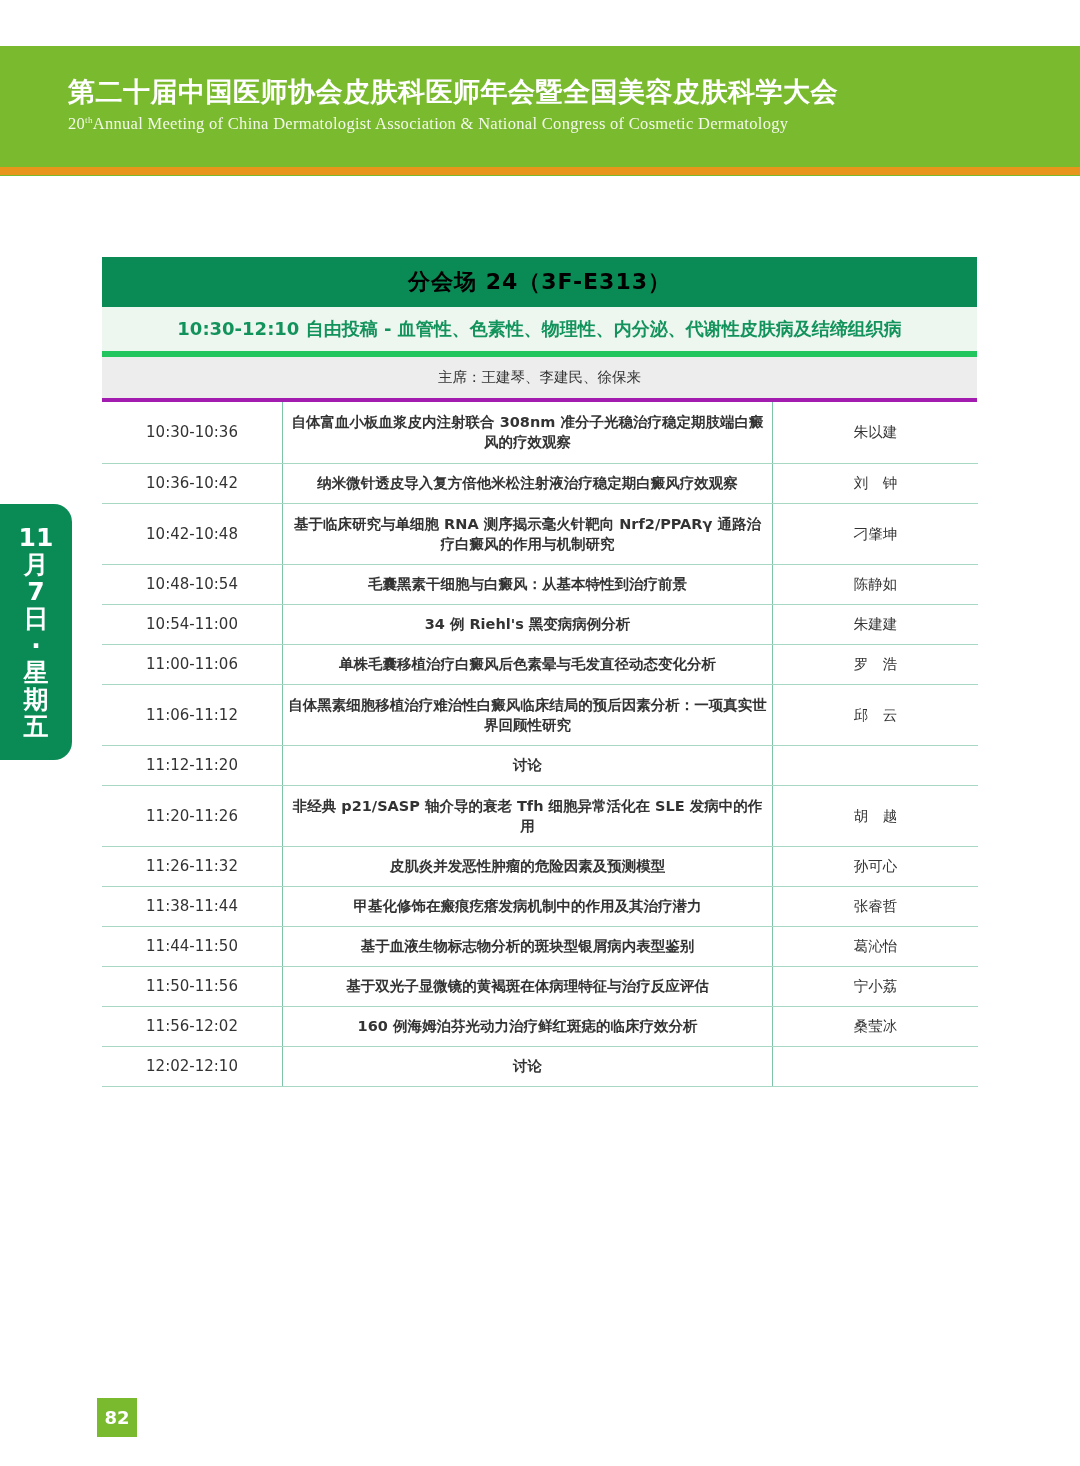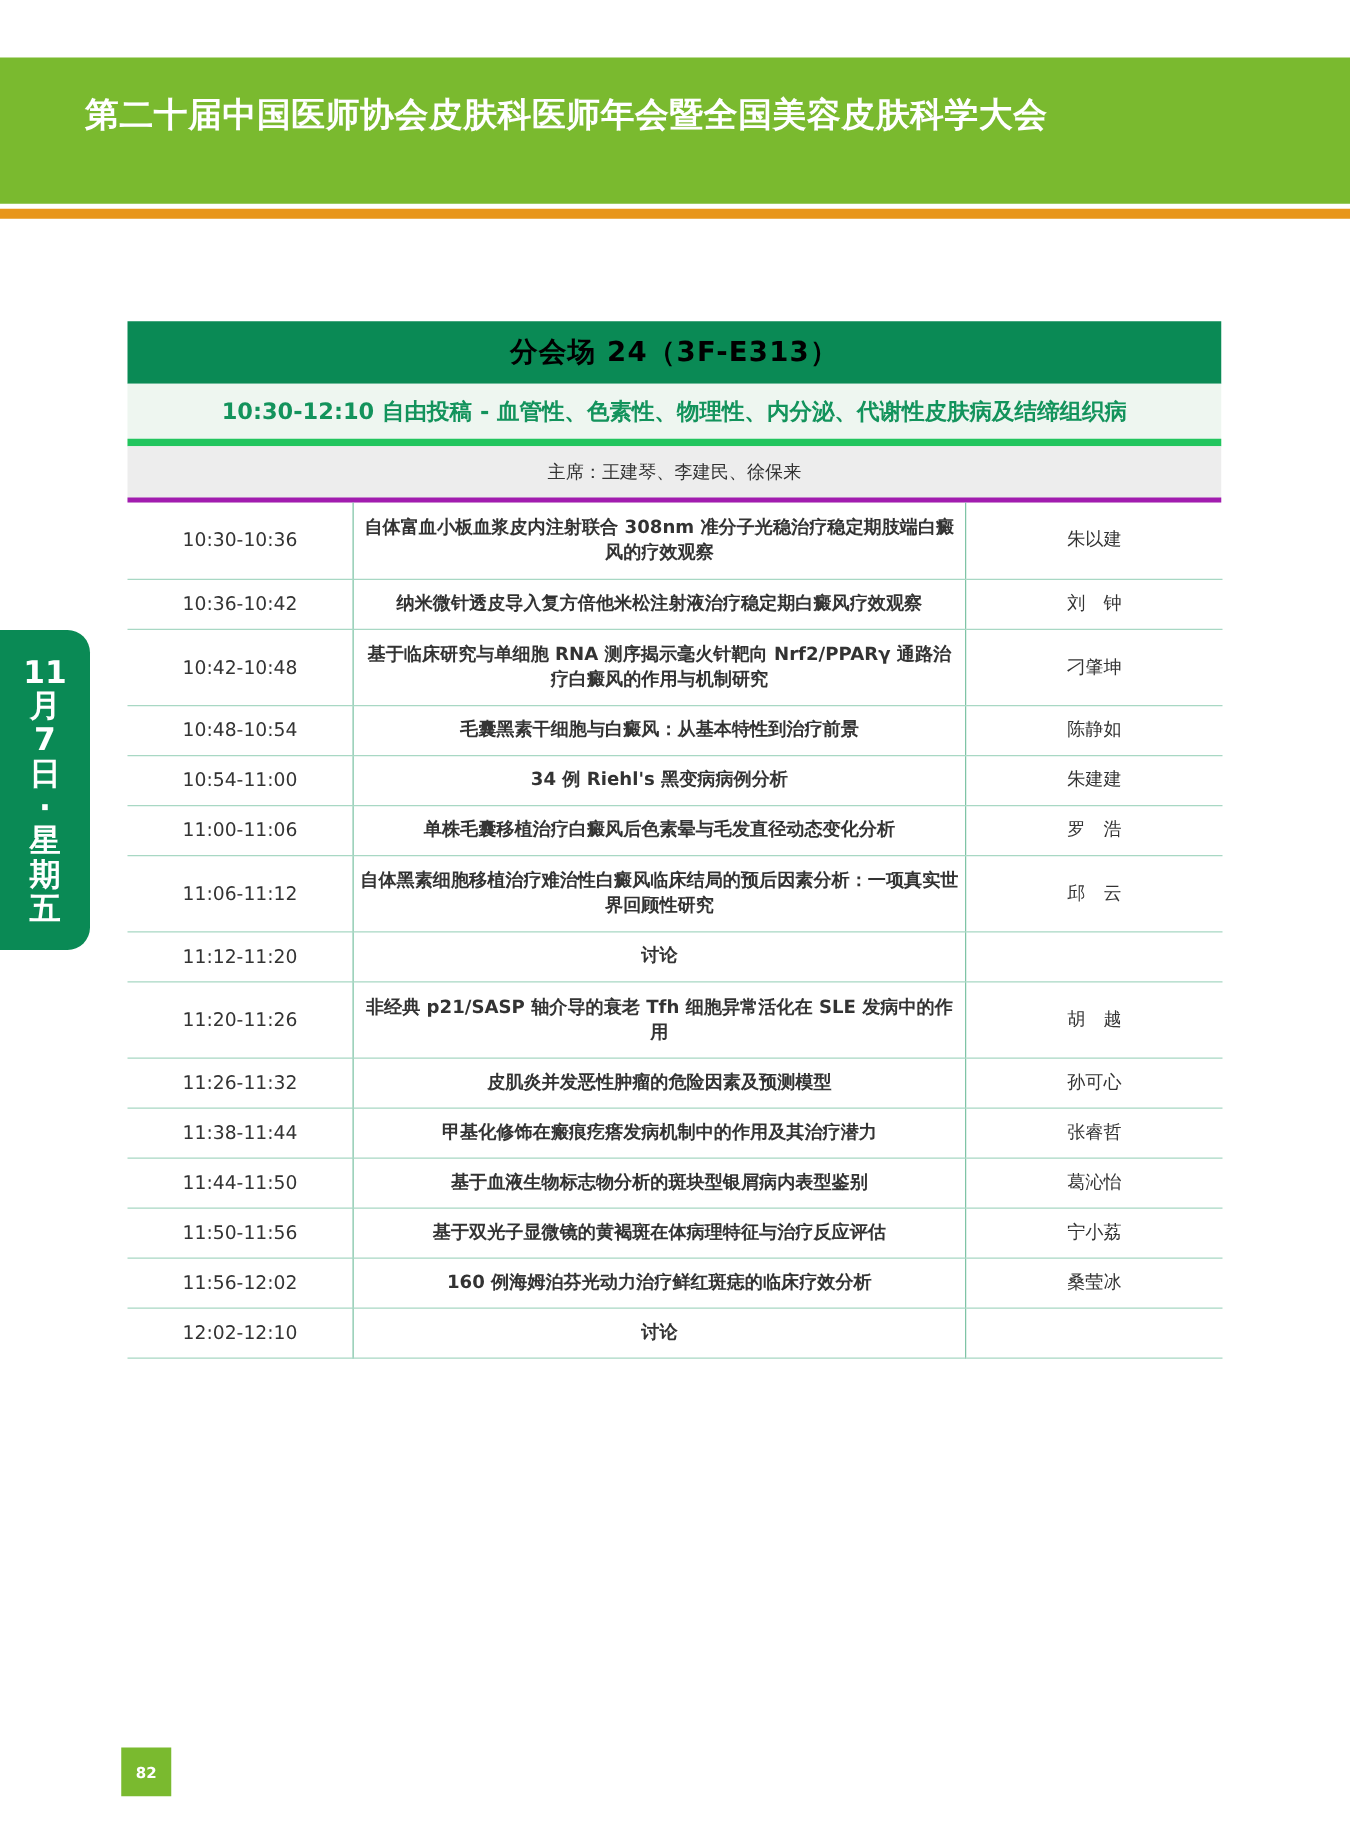--- a/index.html
+++ b/index.html
@@ -3,21 +3,21 @@
 <meta charset="utf-8">
 <style>
   html, body { margin: 0; padding: 0; }
   body {
     width: 1080px; height: 1466px; position: relative; overflow: hidden;
     background: #ffffff;
     font-family: "DejaVu Sans", "Liberation Sans", sans-serif;
     color: #333;
   }
   .header-band {
-    position: absolute; left: 0; top: 46px; width: 1080px; height: 117px;
+    position: absolute; left: 0; top: 46px; width: 1080px; height: 130px;
     background: #7aba2f;
   }
   .header-title {
     position: absolute; left: 68px; top: 28px;
     font-size: 27px; font-weight: bold; color: #ffffff; letter-spacing: 0.5px;
     white-space: nowrap;
   }
   .header-subtitle {
     position: absolute; left: 68px; top: 68px;
     font-family: "Liberation Serif", "DejaVu Serif", serif;
@@ -66,29 +66,30 @@
     padding: 0 4px; line-height: 20px;
   }
   table.schedule td.time { width: 172px; border-right: 1.5px solid #7fc4a6; font-size: 15px; }
   table.schedule td.title { width: 481px; border-right: 1.5px solid #7fc4a6; font-weight: bold; }
   table.schedule td.speaker { width: 197px; }
   tr.row-1 { height: 40px; }
   tr.row-2 { height: 61px; }
 
   .page-number {
     position: absolute; left: 97px; top: 1398px; width: 40px; height: 39px;
-    background: #7aba2f; color: #fff; font-weight: bold; font-size: 12px;
+    background: #7aba2f; color: #fff; font-weight: bold; font-size: 18px;
     display: flex; align-items: center; justify-content: center;
   }
 </style>
 </head>
 <body>
 
 <div class="header-band">
   <div class="header-title">第二十届中国医师协会皮肤科医师年会暨全国美容皮肤科学大会</div>
+  <div class="header-subtitle"><span>20</span><sup>th</sup><span>Annual Meeting of China Dermatologist Association &amp; National Congress of Cosmetic Dermatology</span></div>
 </div>
 <div class="orange-stripe"></div>
 
 <div class="date-tab">
   <span>11</span>
   <span>月</span>
   <span>7</span>
   <span>日</span>
   <span>·</span>
   <span>星</span>

